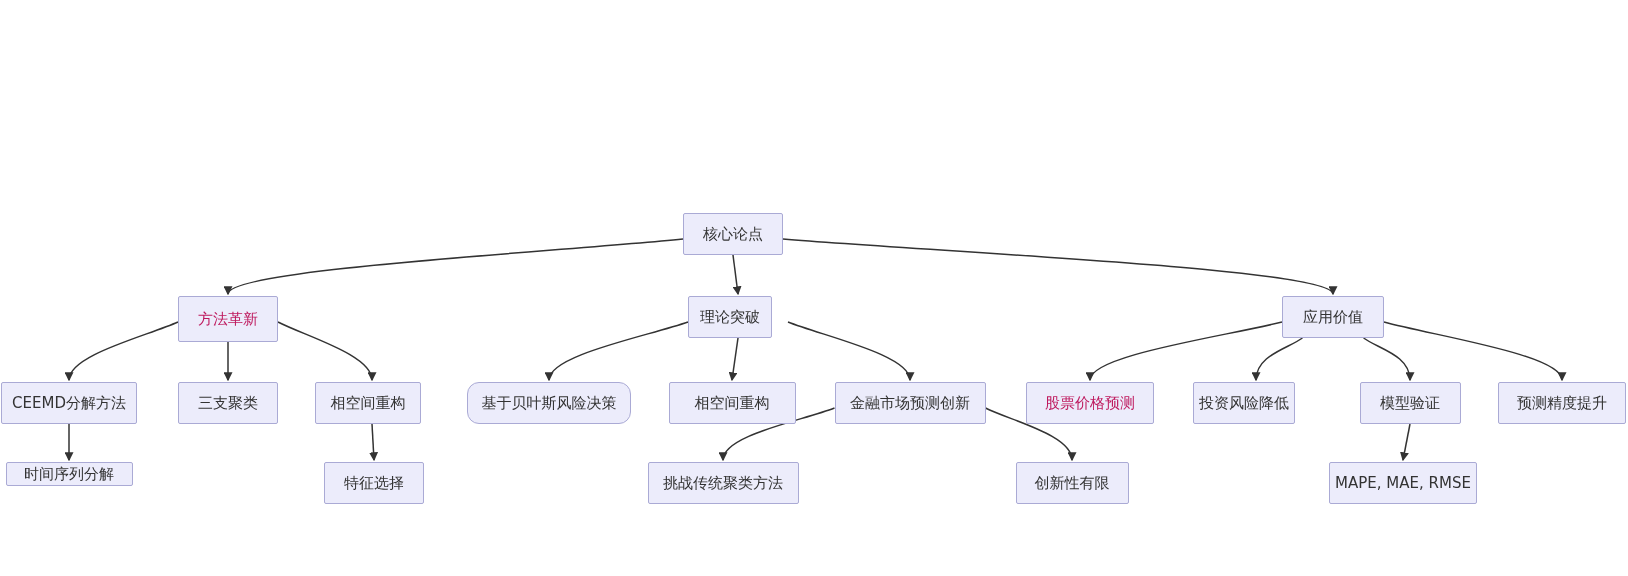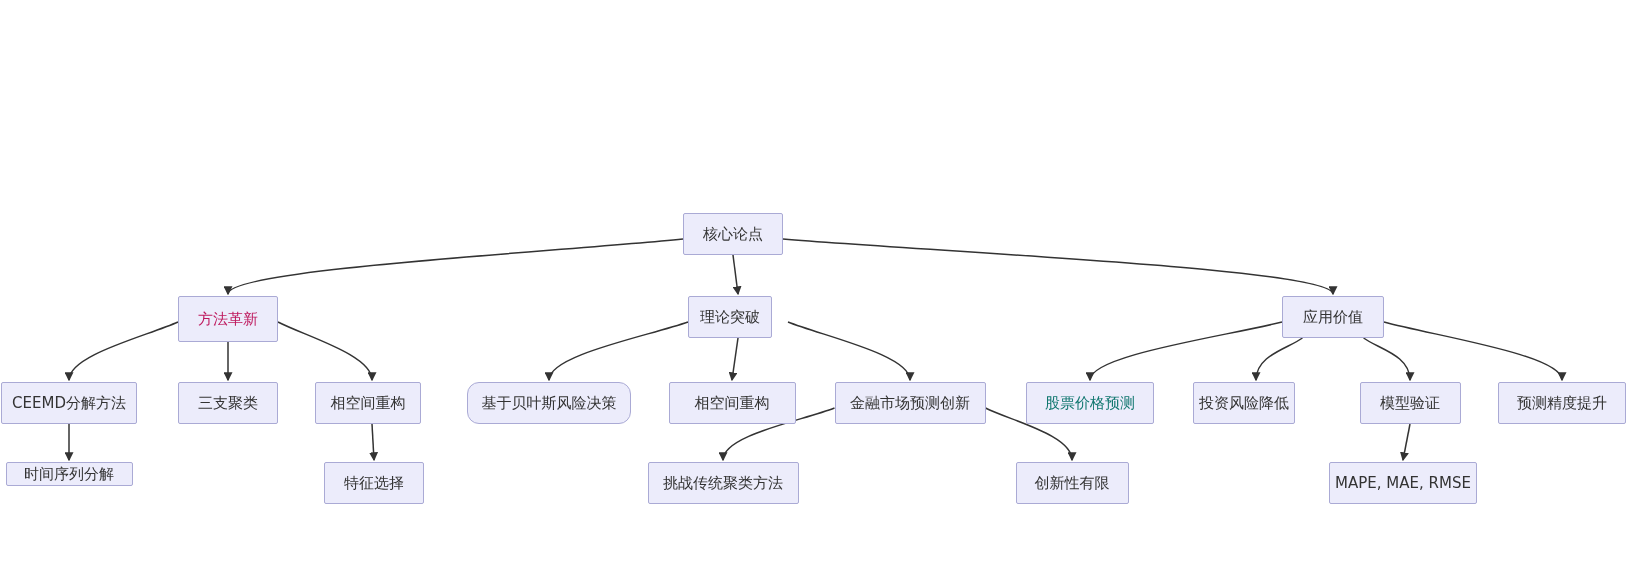--- a/index.html
+++ b/index.html
@@ -72,21 +72,21 @@
       <div class="node" style="left: 683px; top: 213px; width: 100px; height: 42px; background: rgb(236, 236, 251); border-color: rgb(170, 170, 213); color: rgb(51, 51, 51);">核心论点</div>
       <div class="node" style="left: 178px; top: 296px; width: 100px; height: 46px; background: rgb(236, 236, 251); border-color: rgb(170, 170, 213); color: #be185d;">方法革新</div>
       <div class="node" style="left: 688px; top: 296px; width: 84px; height: 42px; background: rgb(236, 236, 251); border-color: rgb(170, 170, 213); color: rgb(51, 51, 51);">理论突破</div>
       <div class="node" style="left: 1282px; top: 296px; width: 102px; height: 42px; background: rgb(236, 236, 251); border-color: rgb(170, 170, 213); color: rgb(51, 51, 51);">应用价值</div>
       <div class="node" style="left: 1px; top: 382px; width: 136px; height: 42px; background: rgb(236, 236, 251); border-color: rgb(170, 170, 213); color: rgb(51, 51, 51);">CEEMD分解方法</div>
       <div class="node" style="left: 178px; top: 382px; width: 100px; height: 42px; background: rgb(236, 236, 251); border-color: rgb(170, 170, 213); color: rgb(51, 51, 51);">三支聚类</div>
       <div class="node" style="left: 315px; top: 382px; width: 106px; height: 42px; background: rgb(236, 236, 251); border-color: rgb(170, 170, 213); color: rgb(51, 51, 51);">相空间重构</div>
       <div class="node" style="left: 467px; top: 382px; width: 164px; height: 42px; background: rgb(236, 236, 251); border-color: rgb(170, 170, 213); color: rgb(51, 51, 51); border-radius: 12px;">基于贝叶斯风险决策</div>
       <div class="node" style="left: 668.5px; top: 382px; width: 127px; height: 42px; background: rgb(236, 236, 251); border-color: rgb(170, 170, 213); color: rgb(51, 51, 51);">相空间重构</div>
       <div class="node" style="left: 834.5px; top: 382px; width: 151px; height: 42px; background: rgb(236, 236, 251); border-color: rgb(170, 170, 213); color: rgb(51, 51, 51);">金融市场预测创新</div>
-      <div class="node" style="left: 1026px; top: 382px; width: 128px; height: 42px; background: rgb(236, 236, 251); border-color: rgb(170, 170, 213); color: #0f766e;">股票价格预测</div>
+      <div class="node" style="left: 1026px; top: 382px; width: 128px; height: 42px; background: rgb(236, 236, 251); border-color: rgb(170, 170, 213); color: #be185d;">股票价格预测</div>
       <div class="node" style="left: 1193px; top: 382px; width: 102px; height: 42px; background: rgb(236, 236, 251); border-color: rgb(170, 170, 213); color: rgb(51, 51, 51);">投资风险降低</div>
       <div class="node" style="left: 1359.5px; top: 382px; width: 101px; height: 42px; background: rgb(236, 236, 251); border-color: rgb(170, 170, 213); color: rgb(51, 51, 51);">模型验证</div>
       <div class="node" style="left: 1498px; top: 382px; width: 128px; height: 42px; background: rgb(236, 236, 251); border-color: rgb(170, 170, 213); color: rgb(51, 51, 51);">预测精度提升</div>
       <div class="node" style="left: 5.5px; top: 462px; width: 127px; height: 24px; background: rgb(236, 236, 251); border-color: rgb(170, 170, 213); color: rgb(51, 51, 51);">时间序列分解</div>
       <div class="node" style="left: 324px; top: 462px; width: 100px; height: 42px; background: rgb(236, 236, 251); border-color: rgb(170, 170, 213); color: rgb(51, 51, 51);">特征选择</div>
       <div class="node" style="left: 647.5px; top: 462px; width: 151px; height: 42px; background: rgb(236, 236, 251); border-color: rgb(170, 170, 213); color: rgb(51, 51, 51);">挑战传统聚类方法</div>
       <div class="node" style="left: 1015.5px; top: 462px; width: 113px; height: 42px; background: rgb(236, 236, 251); border-color: rgb(170, 170, 213); color: rgb(51, 51, 51);">创新性有限</div>
       <div class="node" style="left: 1329px; top: 462px; width: 148px; height: 42px; background: rgb(236, 236, 251); border-color: rgb(170, 170, 213); color: rgb(51, 51, 51);">MAPE, MAE, RMSE</div>
     </div>
 </div>

